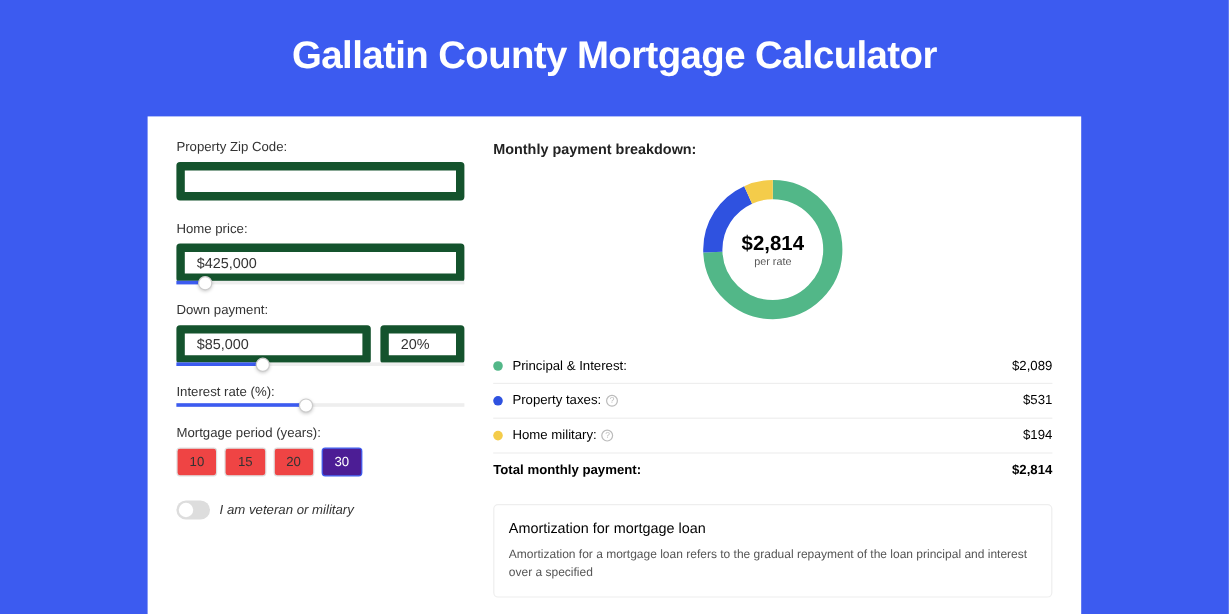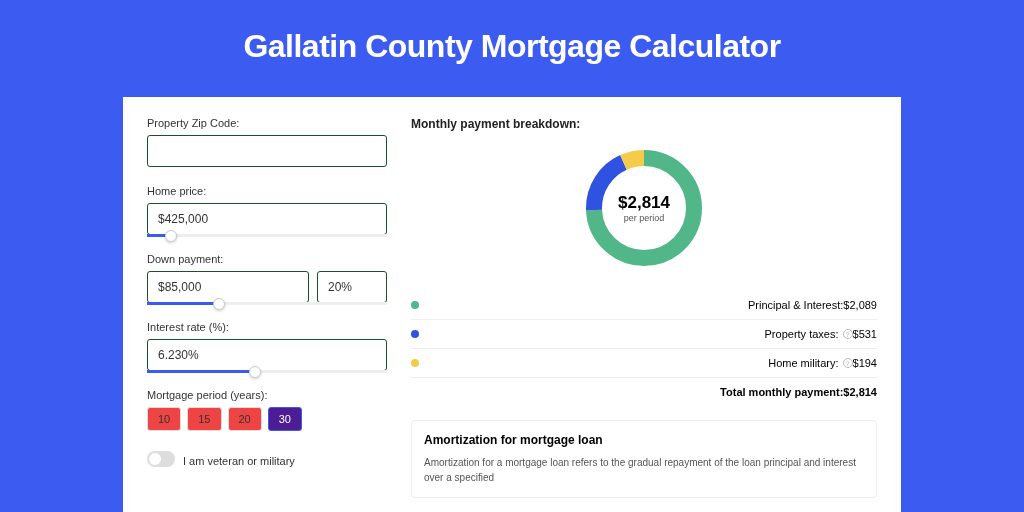--- a/index.html
+++ b/index.html
@@ -3,53 +3,53 @@
 <meta charset="utf-8">
 <style>
   * { box-sizing: border-box; margin: 0; padding: 0; font-family: -apple-system, BlinkMacSystemFont, 'Segoe UI', Arial, sans-serif; }
   body { width: 1024px; height: 512px; overflow: hidden; background: #3c5bf0; }
   .hero-title { text-align: center; color: #fff; font-size: 32px; font-weight: 700; padding: 28px 0 32px; letter-spacing: -0.5px; }
   .panel-wrap { width: 790px; margin: 0 auto; background: #3c5bf0; padding: 0 6px 22px; }
   .panel { background: #fff; display: flex; padding: 20px 24px; gap: 24px; }
   .left { width: 240px; flex: 0 0 240px; }
   .right { flex: 1; }
   .label { font-size: 11px; color: #333; margin-bottom: 6px; }
-  .input { width: 100%; height: 32px; border: 1px solid #14532d; border-radius: 3px; padding: 0 10px; font-size: 12px; color: #333; background: #fff; margin-bottom: 2px; }
+  .input { width: 100%; height: 32px; border: 7px solid #14532d; border-radius: 3px; padding: 0 10px; font-size: 12px; color: #333; background: #fff; margin-bottom: 2px; }
   .field { margin-bottom: 16px; }
   .slider-track { position: relative; height: 3px; background: #eee; margin-top: -3px; }
   .slider-fill { position: absolute; height: 3px; background: #3c5bf0; left: 0; }
   .slider-thumb { position: absolute; width: 12px; height: 12px; border-radius: 50%; background: #fff; border: 1px solid #ccc; box-shadow: 0 1px 3px rgba(0,0,0,0.2); top: -4.5px; transform: translateX(-50%); }
   .row2 { display: flex; gap: 8px; }
   .row2 .input:first-child { flex: 1; }
   .row2 .input:last-child { width: 70px; flex: 0 0 70px; }
   .periods { display: flex; gap: 6px; }
   .period-btn { border: 1px solid #ddd; border-radius: 3px; padding: 5px 10px; font-size: 11px; color: #333; background: #ef4444; cursor: pointer; }
   .period-btn.active { background: #4c1d95; color: #fff; border-color: #3c5bf0; }
-  .toggle-row { display: flex; align-items: flex-end; gap: 8px; margin-top: 20px; }
+  .toggle-row { display: flex; align-items: center; gap: 8px; margin-top: 20px; font-style: italic; }
   .toggle { width: 28px; height: 16px; background: #ddd; border-radius: 8px; position: relative; flex: 0 0 28px; cursor: pointer; }
   .toggle::after { content: ''; position: absolute; width: 12px; height: 12px; background: #fff; border-radius: 50%; top: 2px; left: 2px; }
   .toggle-label { font-size: 11px; color: #333; }
   .section-title { font-size: 12px; font-weight: 700; color: #222; margin-bottom: 12px; }
   .donut-wrap { display: flex; justify-content: center; margin: 8px 0 18px; }
   .donut { position: relative; width: 130px; height: 130px; }
   .donut svg { transform: rotate(-90deg); }
   .donut-center { position: absolute; inset: 0; display: flex; flex-direction: column; align-items: center; justify-content: center; }
   .donut-val { font-size: 17px; font-weight: 700; }
   .donut-sub { font-size: 9px; color: #555; }
   .legend { margin-top: 14px; }
   .legend-row { display: flex; align-items: center; padding: 8px 0; border-bottom: 1px solid #eee; font-size: 11px; }
   .legend-row:last-child { border-bottom: none; }
   .dot { width: 8px; height: 8px; border-radius: 50%; margin-right: 8px; flex: 0 0 8px; }
-  .legend-label { flex: 1; display: flex; align-items: center; gap: 4px; justify-content: flex-end; }
+  .legend-label { flex: 1; display: flex; align-items: center; gap: 4px; }
   .legend-val { font-weight: 400; }
   .legend-row.total .legend-label { font-weight: 700; }
   .legend-row.total .legend-val { font-weight: 700; }
   .info-icon { width: 10px; height: 10px; border: 1px solid #bbb; border-radius: 50%; font-size: 7px; color: #bbb; display: inline-flex; align-items: center; justify-content: center; line-height: 1; }
   .amort-box { border: 1px solid #eee; border-radius: 4px; padding: 12px; margin-top: 14px; }
-  .amort-title { font-size: 12px; font-weight: 700; margin-bottom: 8px; }
+  .amort-title { font-size: 12px; font-weight: 400; margin-bottom: 8px; }
   .amort-text { font-size: 10px; color: #555; line-height: 1.5; }
 </style>
 </head>
 <body>
 
 <div class="hero-title">Gallatin County Mortgage Calculator</div>
 
 <div class="panel-wrap">
   <div class="panel">
 
@@ -76,21 +76,20 @@
           <input class="input" value="20%" style="">
         </div>
         <div class="slider-track">
           <div class="slider-fill" style="width: 30%;"></div>
           <div class="slider-thumb" style="left: 30%;"></div>
         </div>
       </div>
 
       <div class="field">
         <div class="label">Interest rate (%):</div>
-        <input class="input" value="6.230%" style="">
         <div class="slider-track">
           <div class="slider-fill" style="width: 45%;"></div>
           <div class="slider-thumb" style="left: 45%;"></div>
         </div>
       </div>
 
       <div class="field">
         <div class="label">Mortgage period (years):</div>
         <div class="periods" id="periods">
             <div class="period-btn">10</div>
@@ -112,21 +111,21 @@
 
       <div class="donut-wrap">
         <div class="donut">
           <svg width="130" height="130" viewBox="0 0 130 130" id="donut-svg">
               <circle cx="65" cy="65" r="50" fill="none" stroke="#52b788" stroke-width="16" stroke-dasharray="233.10617489636266 81.05309046261667" stroke-dashoffset="0"></circle>
               <circle cx="65" cy="65" r="50" fill="none" stroke="#2f52e0" stroke-width="16" stroke-dasharray="59.376101152847085 254.78316420613226" stroke-dashoffset="-233.10617489636266"></circle>
               <circle cx="65" cy="65" r="50" fill="none" stroke="#f4cc4a" stroke-width="16" stroke-dasharray="21.676989309769574 292.48227604920976" stroke-dashoffset="-292.48227604920976"></circle>
             </svg>
           <div class="donut-center">
             <div class="donut-val">$2,814</div>
-            <div class="donut-sub">per period</div>
+            <div class="donut-sub">per rate</div>
           </div>
         </div>
       </div>
 
       <div class="legend" id="legend">
           <div class="legend-row">
             <div class="dot" style="background: rgb(82, 183, 136);"></div>
             <div class="legend-label">
               <span>Principal &amp; Interest:</span>
             </div>

